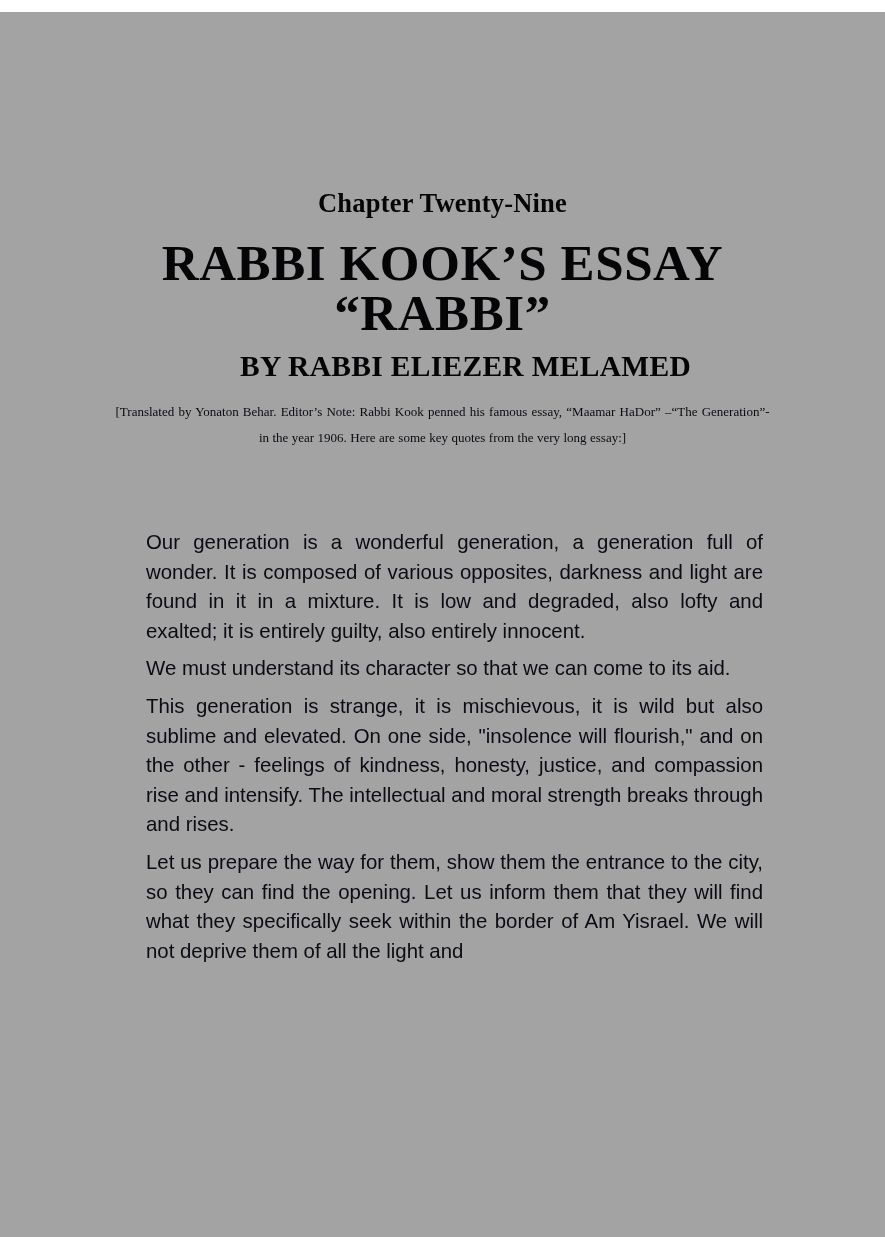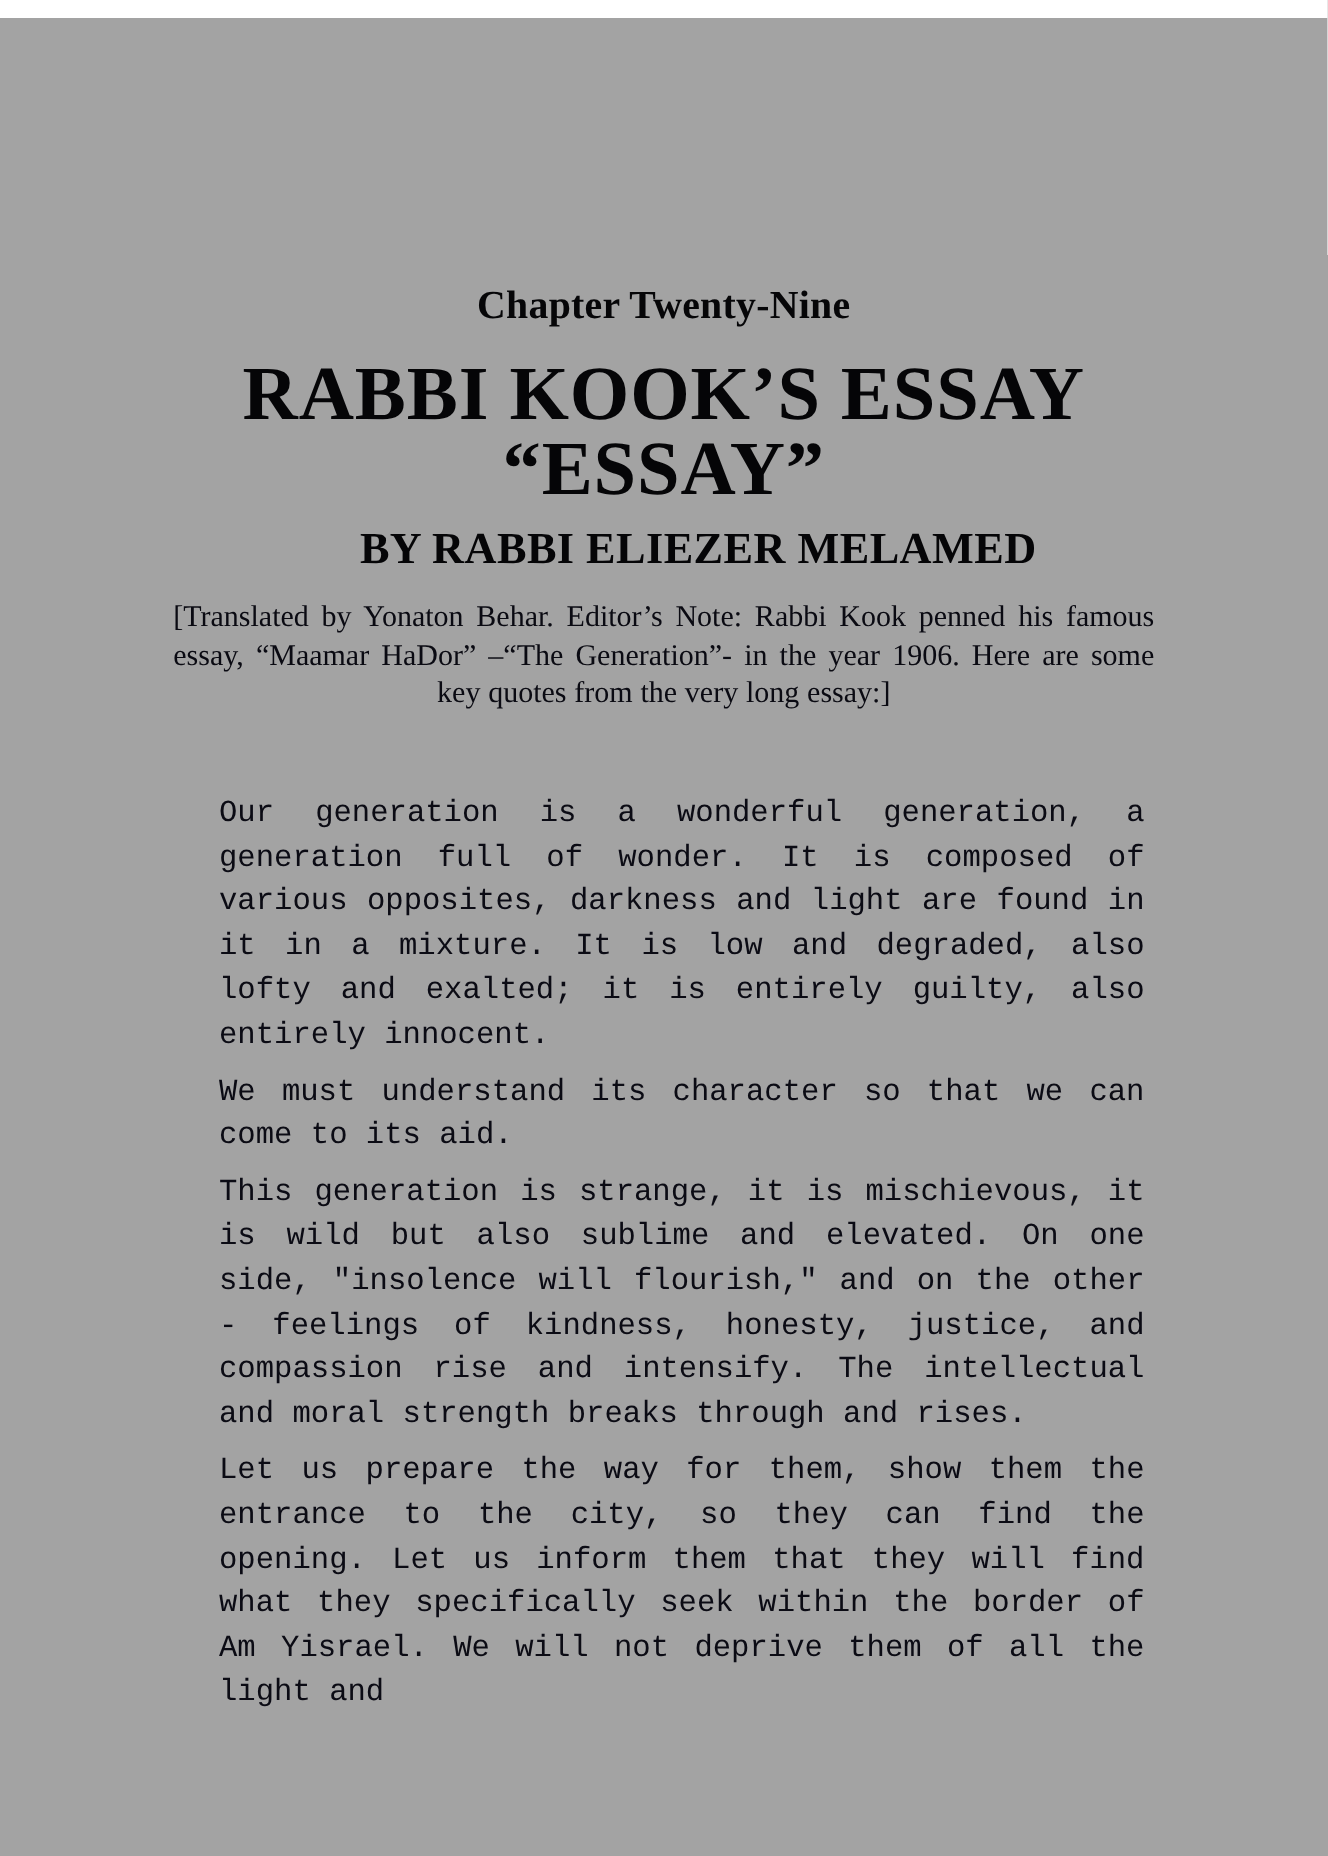--- a/index.html
+++ b/index.html
@@ -72,39 +72,39 @@
     color: #050507;
     padding-left: 46px;
   }
 
   .editor-note {
     margin: 18px auto 0 auto;
     width: 654px;
     text-align: justify;
     text-align-last: center;
     font-family: "Liberation Serif", serif;
-    font-size: 20px;
+    font-size: 13px;
     line-height: 25.5px;
     color: #0a0a12;
     word-spacing: 0.2px;
   }
 
   
   .body-copy {
     position: absolute;
     left: 146px;
     top: 516px;
     width: 617px;
   }
 
   .body-copy p {
     margin: 0 0 8px 0;
     text-align: justify;
     text-align-last: left;
-    font-family: Liberation Mono, monospace;
+    font-family: Liberation Sans, sans-serif;
     font-size: 20.4px;
     line-height: 29.6px;
     color: #0b0b14;
     text-indent: 0;
     hyphens: none;
   }
   .body-copy p:last-child {
     margin-bottom: 0;
   }
 </style>
@@ -112,21 +112,21 @@
 <body>
 
 <div class="page">
 
   <div class="front-matter">
 
     <h2 class="chapter-label">Chapter Twenty-Nine</h2>
 
     <h1 class="essay-title">
       <span class="title-line">RABBI KOOK’S ESSAY</span>
-      <span class="title-line">“ESSAY”</span>
+      <span class="title-line">“RABBI”</span>
     </h1>
 
     <h3 class="byline">BY RABBI ELIEZER MELAMED</h3>
 
     <p class="editor-note">[Translated by Yonaton Behar. Editor’s Note: Rabbi Kook penned his famous essay, “Maamar HaDor” –“The Generation”- in the year 1906. Here are some key quotes from the very long essay:]</p>
 
   </div>
 
   <div class="body-copy">
     <p>Our generation is a wonderful generation, a generation full of wonder. It is composed of various opposites, darkness and light are found in it in a mixture. It is low and degraded, also lofty and exalted; it is entirely guilty, also entirely innocent.</p>

